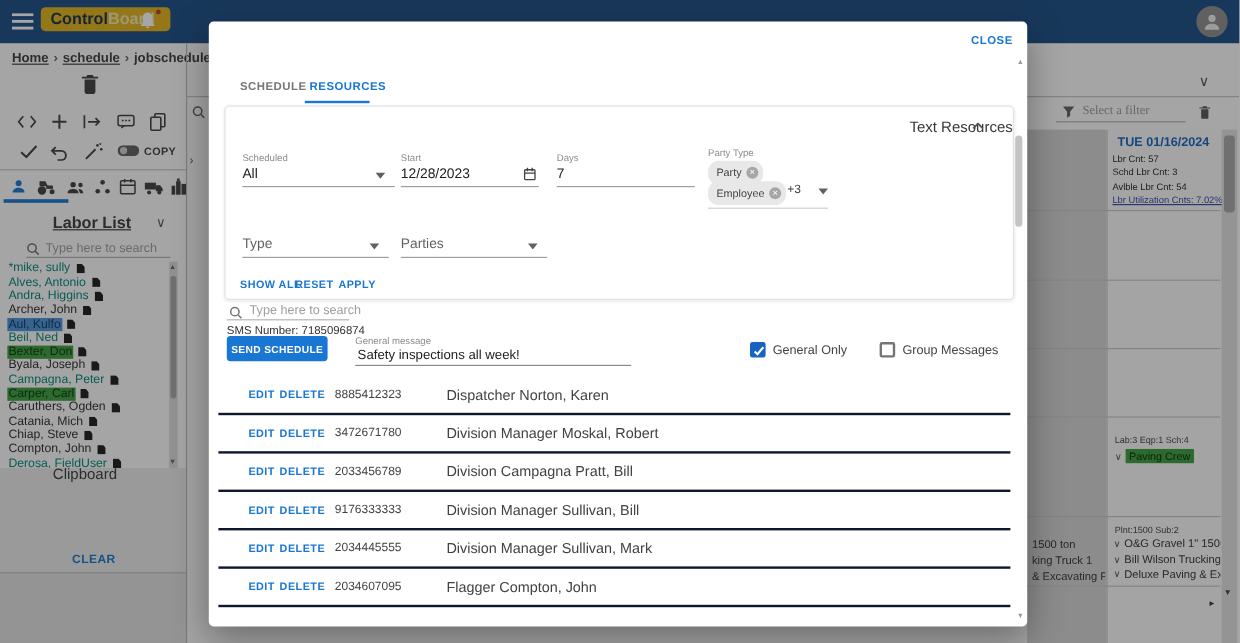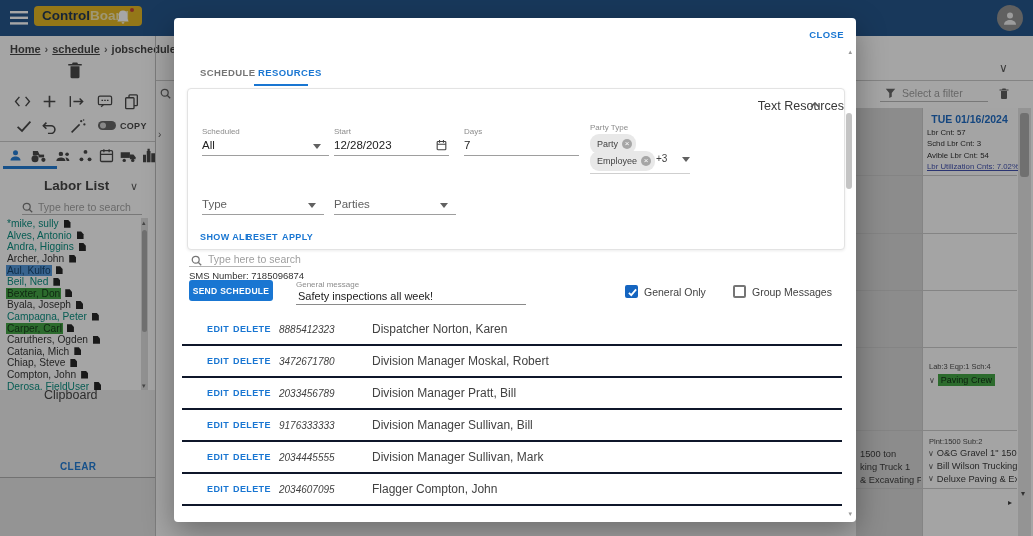--- a/index.html
+++ b/index.html
@@ -15,21 +15,21 @@
   .logo-b{color:#f3e7ae;}
   .logo-reg{display:inline-block;width:4px;height:4px;background:#c23b2e;border-radius:50%;vertical-align:top;margin-left:1px;}
   .avatar{position:absolute;width:26px;height:26px;border-radius:50%;background:#8f8f8f;display:flex;align-items:center;justify-content:center;}
   .breadcrumb{position:absolute;font-size:11px;font-weight:bold;color:#3d3d3d;}
   .breadcrumb a{color:#3d3d3d;text-decoration:underline;cursor:pointer;}
   .breadcrumb .sep{margin:0 4px;color:#666;}
   
   .side-border{position:absolute;left:155px;top:36px;bottom:0;width:1px;background:#bdbdbd;}
   .copy-label{font-size:9px;font-weight:bold;color:#424242;letter-spacing:.3px;}
   .tab-underline{position:absolute;height:2.5px;background:#1976d2;}
-  .panel-title{position:absolute;font-size:13.5px;font-weight:bold;color:#3c3c3c;}
+  .panel-title{position:absolute;font-size:13.5px;font-weight:bold;color:#3c3c3c;text-decoration:underline;}
   .chev-txt{color:#555;font-size:11px;line-height:1;}
   .side-search{position:absolute;border:0;outline:0;background:transparent;font-size:10.5px;color:#333;
     font-family:"Liberation Sans",sans-serif;}
   .side-search::placeholder{color:#9e9e9e;}
   .uline{position:absolute;height:1px;background:#b5b5b5;}
   .labor-wrap{position:absolute;left:6px;top:218px;width:134px;height:172px;overflow:hidden;}
   .labor-row{height:11.6px;white-space:nowrap;font-size:10.2px;color:#2d2d2d;display:flex;align-items:center;cursor:pointer;}
   .labor-text{padding:0 1px;}
   .labor-text.teal{color:#00897b;}
   .labor-text.green{background:#3aa03c;color:#0c3310;}
@@ -92,21 +92,21 @@
   .cb-label{position:absolute;font-size:10.5px;color:#424242;}
   .tbl{position:absolute;left:8px;top:296px;width:660px;}
   .th{position:absolute;font-size:9.5px;font-weight:bold;color:#424242;}
   .th.new{color:#1976d2;cursor:pointer;}
   .tbl-head{position:relative;height:17px;border-bottom:1px solid #e0e0e0;}
   .sms-row{position:relative;height:30px;border-bottom:2px solid #0f172a;}
   .sms-row span{position:absolute;top:50%;transform:translateY(-50%);white-space:nowrap;}
   .link{font-size:9px;font-weight:bold;color:#1976d2;letter-spacing:.4px;cursor:pointer;}
   .c-edit{left:25px;}
   .c-del{left:51px;}
-  .c-phone{left:97px;font-size:10px;color:#424242;font-style:italic;}
+  .c-phone{left:97px;font-size:10px;color:#424242;}
   .c-name{left:190px;font-size:12px;color:#424242;}
   .c-sms{left:324px;font-size:10px;color:#424242;}
 </style>
 </head>
 <body>
 
 <div class="screen">
 
   <div class="page">
 
@@ -353,21 +353,21 @@
         </svg>
     </span>
     <span class="abs chev-txt" style="left:158px;top:130px;font-size:10px">›</span>
 
     <span class="abs chev-txt" style="left:999px;top:62px;font-size:12px">∨</span>
     <span class="ic" style="left:885px;top:88px">
       <svg width="11" height="11" viewBox="0 0 14 14" fill="#616161">
           <path d="M1 1h12L8.6 6.4V11l-3.2 1.8V6.4z"></path>
         </svg>
     </span>
-    <input class="filter-input" style="left: 900px; top: 86px;" placeholder="Select a filter">
+    <input class="filter-input" style="left: 900px; top: 86px; font-family: Liberation Serif, serif;" placeholder="Select a filter">
     <div class="uline" style="left:880px;top:101px;width:108px"></div>
     <span class="ic" style="left:998px;top:87px">
       <svg width="12" height="13" viewBox="0 0 24 26" fill="#565656">
           <path d="M6 8h12v14a2 2 0 0 1-2 2H8a2 2 0 0 1-2-2z"></path>
           <path d="M9 3h6l1 2h5v2H3V5h5z"></path>
         </svg>
     </span>
 
     <div class="left-col"></div>
     <div class="day-col">
@@ -524,21 +524,21 @@
             <span class="c-edit link">EDIT</span>
             <span class="c-del link">DELETE</span>
             <span class="c-phone">3472671780</span>
             <span class="c-name">Division Manager Moskal, Robert</span>
             <span class="c-sms"></span>
           </div>
           <div class="sms-row">
             <span class="c-edit link">EDIT</span>
             <span class="c-del link">DELETE</span>
             <span class="c-phone">2033456789</span>
-            <span class="c-name">Division Manager Pratt, Bill</span>
+            <span class="c-name">Division Campagna Pratt, Bill</span>
             <span class="c-sms"></span>
           </div>
           <div class="sms-row">
             <span class="c-edit link">EDIT</span>
             <span class="c-del link">DELETE</span>
             <span class="c-phone">9176333333</span>
             <span class="c-name">Division Manager Sullivan, Bill</span>
             <span class="c-sms"></span>
           </div>
           <div class="sms-row">

